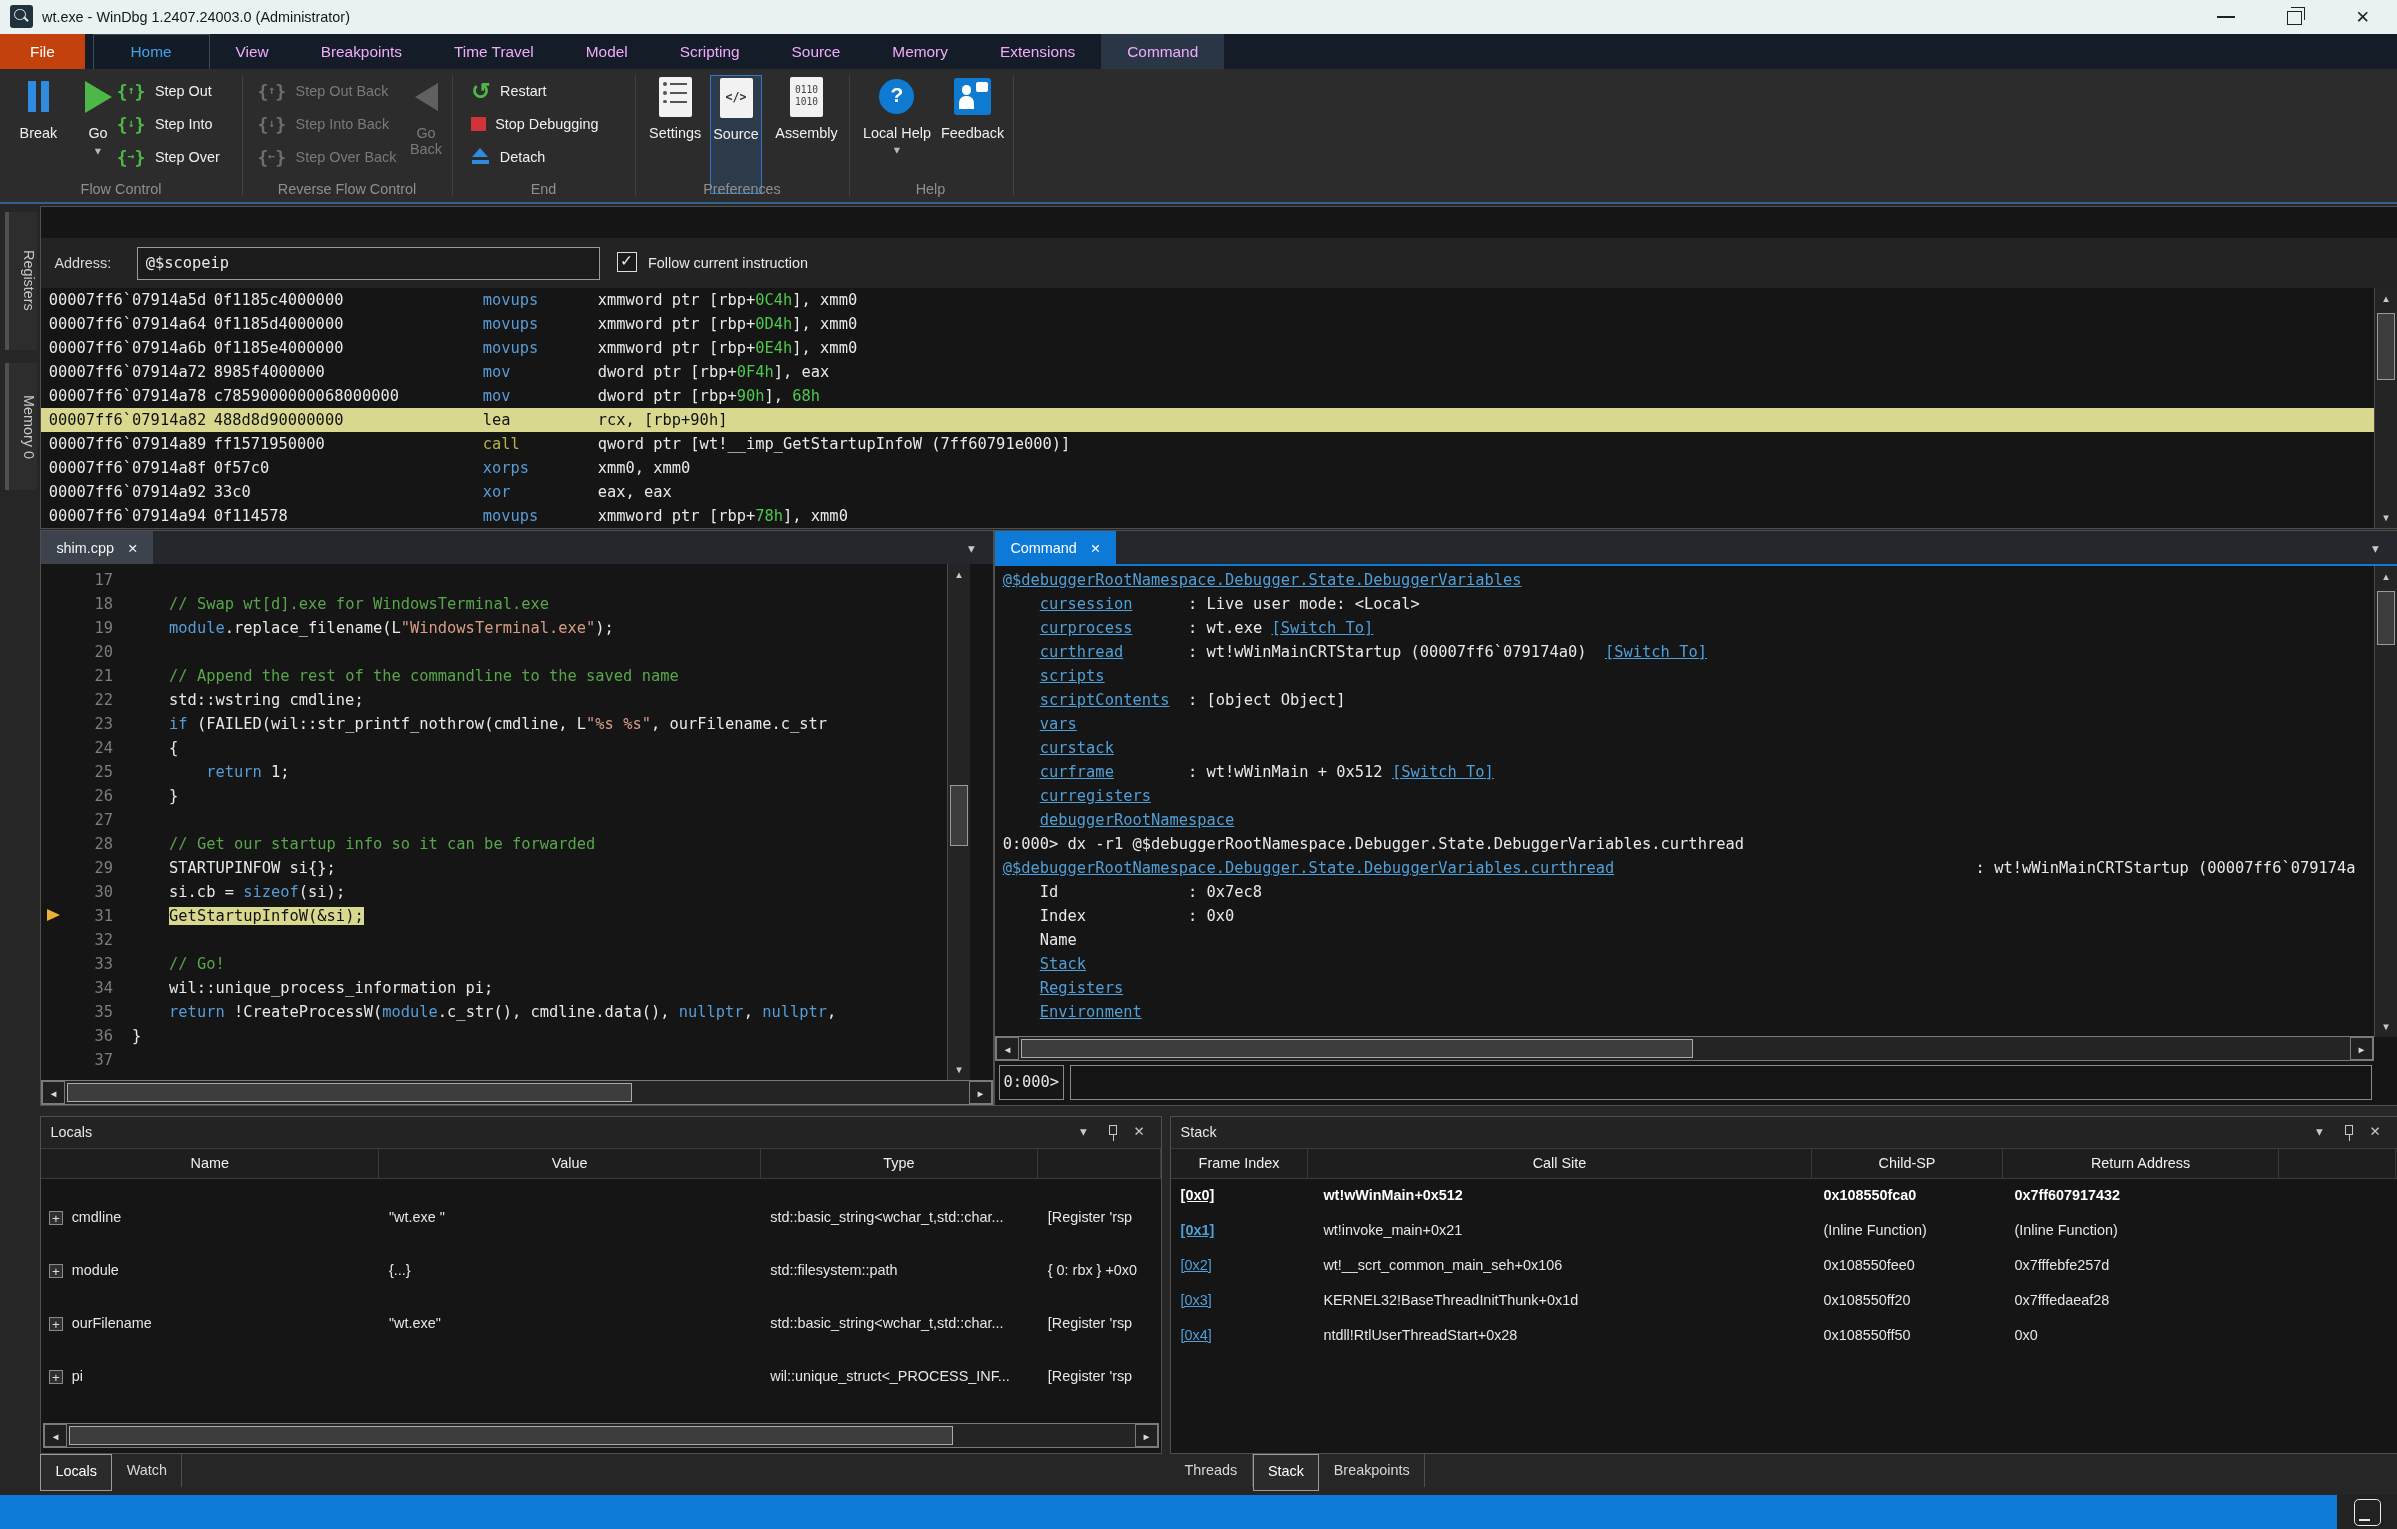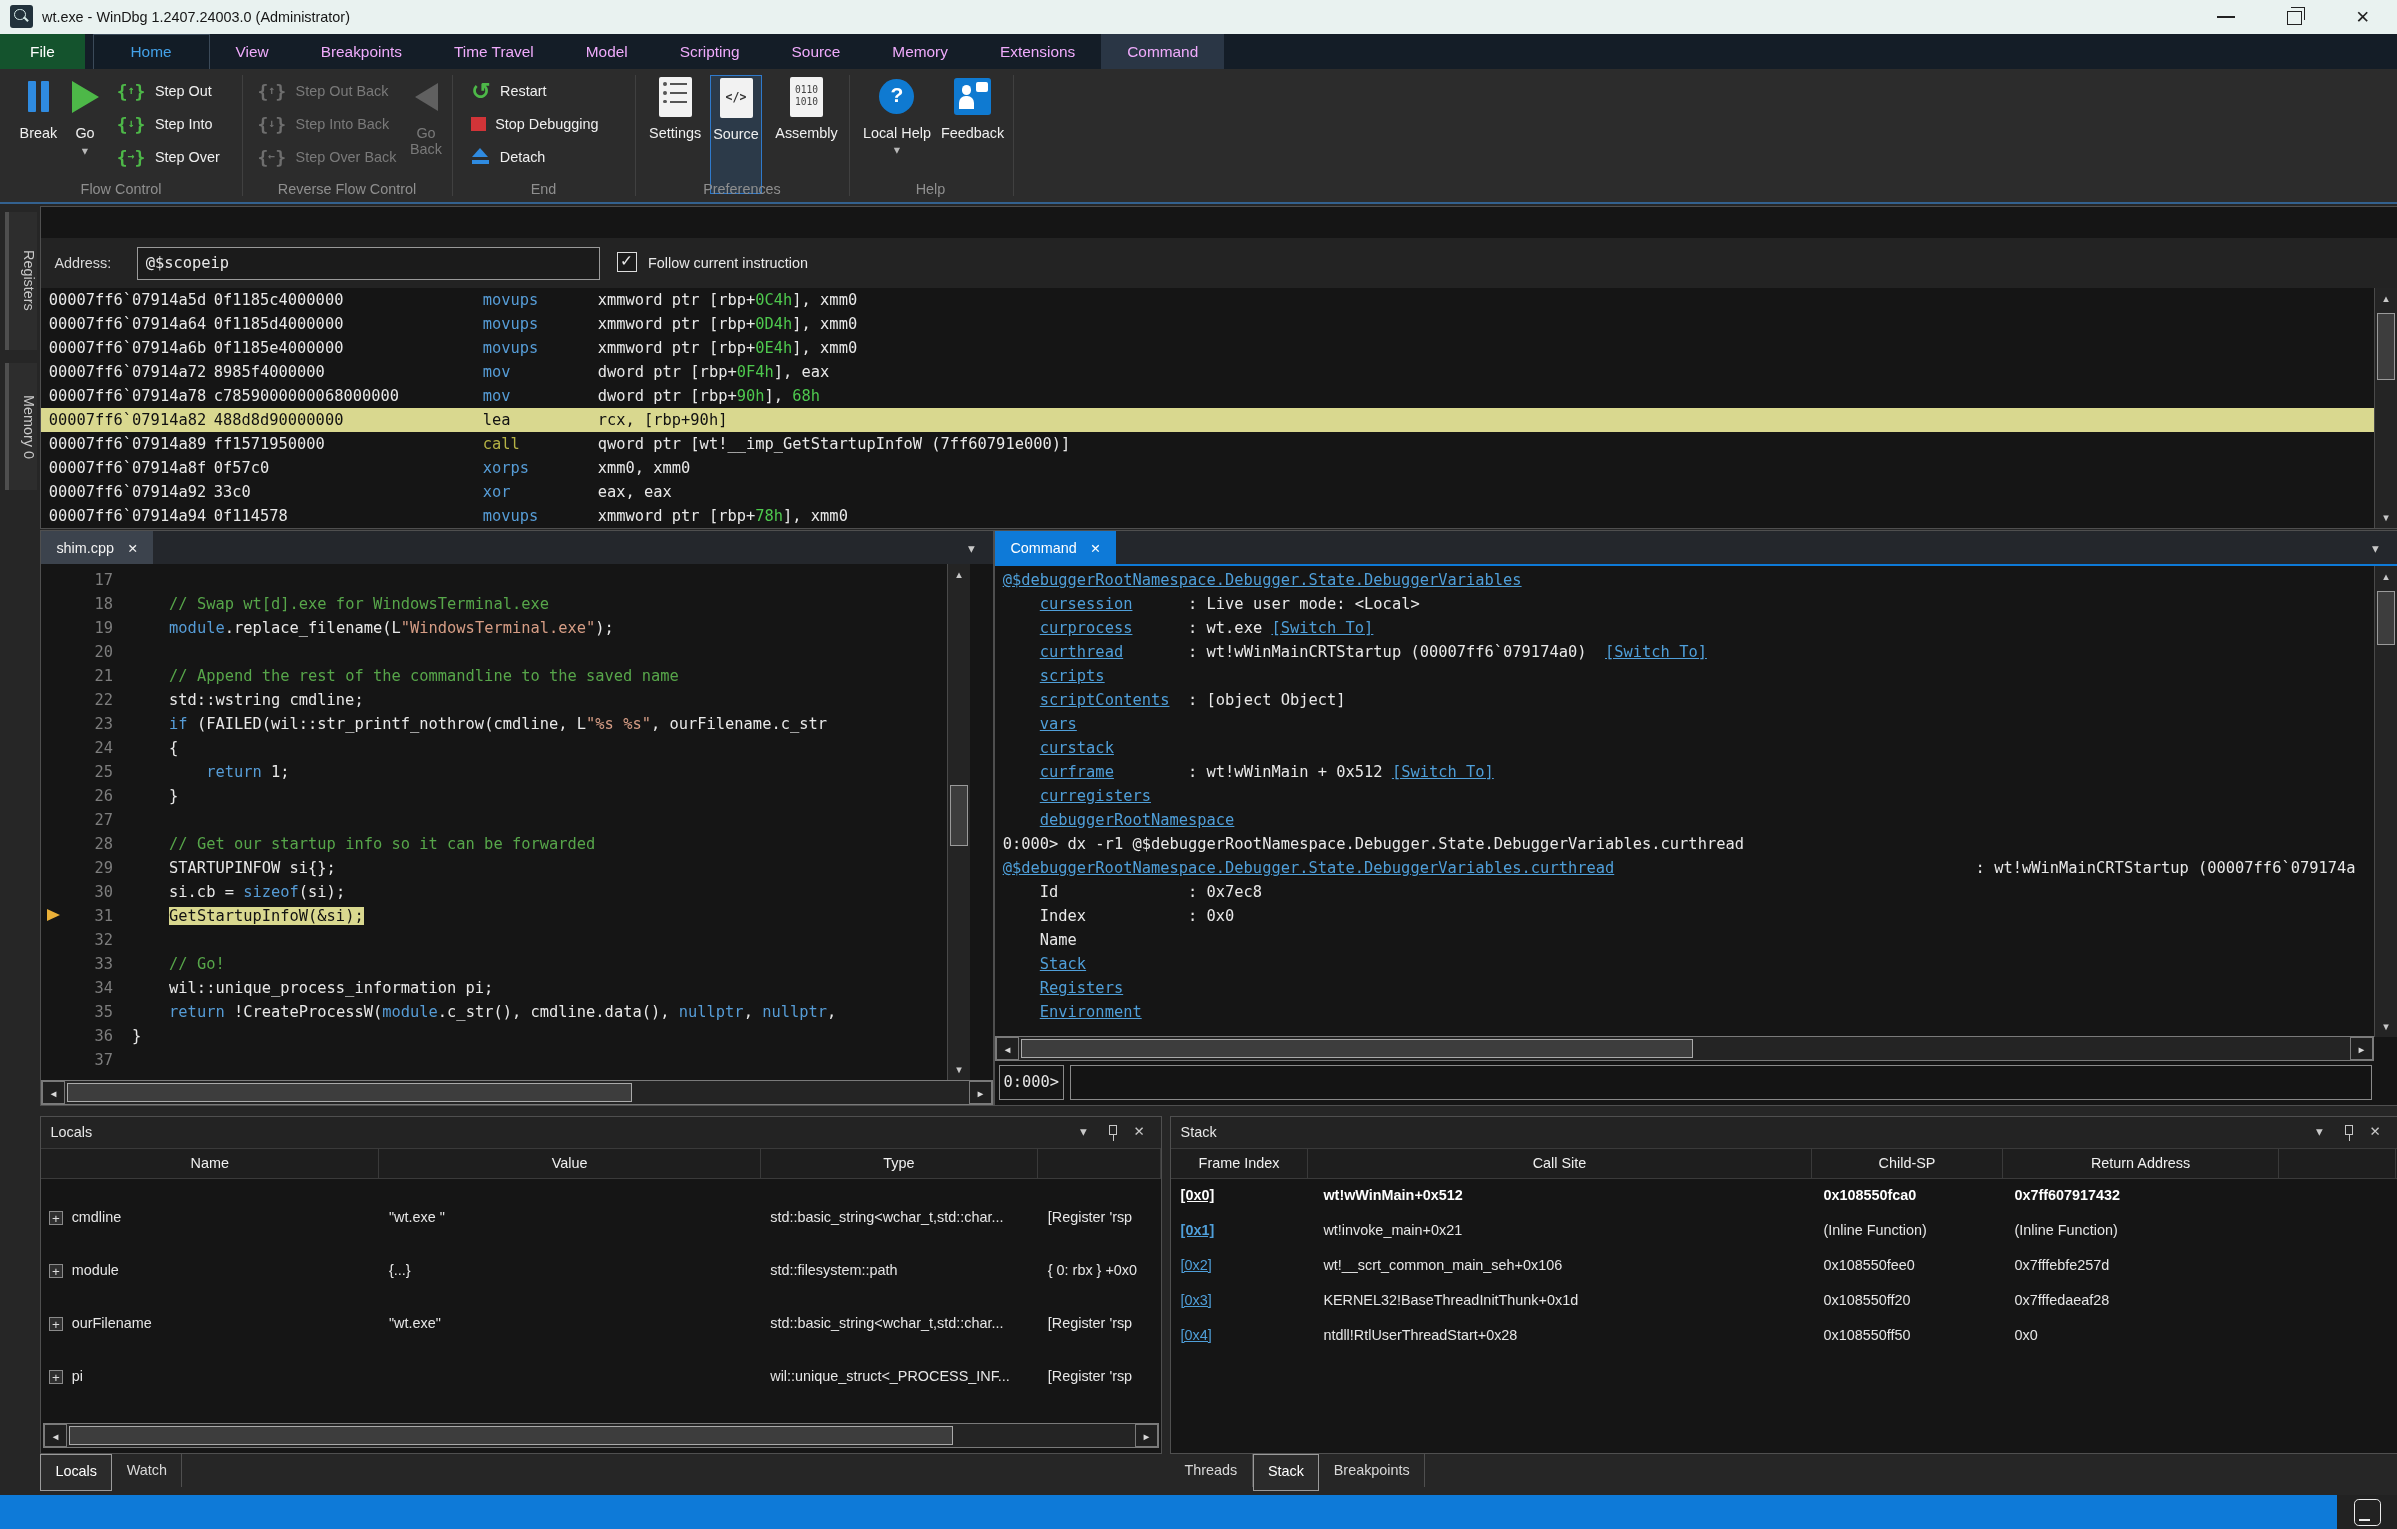--- a/index.html
+++ b/index.html
@@ -16,21 +16,21 @@
   .winbtn { position:absolute; top:0; width:44px; height:34px; }
   .winbtn.min { left:2204px; } .winbtn.res { left:2273px; } .winbtn.cls { left:2342px; }
   .winbtn.min::before { content:""; position:absolute; left:13.4px; top:16.3px; width:17.3px; height:1.9px; background:#222; }
   .winbtn.res::before { content:""; position:absolute; left:14.4px; top:10.6px; width:12.5px; height:12.5px; border:1.9px solid #222; }
   .winbtn.res::after { content:""; position:absolute; left:18px; top:6.7px; width:12.5px; height:12.5px; border-top:1.9px solid #222; border-right:1.9px solid #222; }
   .winbtn.cls::before { content:"✕"; position:absolute; left:13.4px; top:6.7px; font-size:17.3px; color:#222; }
 
   
   .menubar { position:absolute; left:0; top:34px; width:2398px; height:36px; background:#141d27; display:flex; align-items:stretch; }
   .menu-item { display:flex; align-items:center; padding:0 26px; font-size:15.4px; color:#f0abfc; }
-  .menu-item.file { background:#14532d; color:#fff; padding:16px 30px; }
+  .menu-item.file { background:#c2410c; color:#fff; padding:16px 30px; }
   .menu-item.home { color:#43a1e8; border:1px solid #3b4a59; background:#121c26; margin-left:7.7px; padding:0 37px; }
   .menu-item.boxed { background:#2a3645; }
 
   
   .ribbon { position:absolute; left:0; top:69px; width:2398px; height:133px; background:#2c2c2c; }
   .accentline { position:absolute; left:0; top:202px; width:2398px; height:1.9px; background:#33618f; }
   .rgroup { position:absolute; top:0; height:133px; }
   .rdiv { position:absolute; top:5.8px; width:1px; height:121px; background:#404040; }
   .rgroup-label { position:absolute; bottom:4.8px; left:0; right:0; text-align:center; font-size:14.4px; color:#8f8f8f; }
   .big-btn { position:absolute; top:5.8px; text-align:center; }
@@ -192,21 +192,21 @@
 
   <div class="ribbon">
     <div class="rgroup" style="left:0;width:242px">
       <div class="big-btn" style="left:13.4px;width:50px">
         <div class="ric">
             <span class="pausebar"></span>
             <span class="pausebar"></span>
           </div>
         <div class="rlbl">Break</div>
       </div>
-      <div class="big-btn" style="left:64px;width:42px">
+      <div class="big-btn" style="left:77px;width:42px">
         <div class="ric">
             <span class="gotri"></span>
           </div>
         <div class="rlbl">Go</div>
         <span class="caret"></span>
       </div>
       <div style="position:absolute;left:111px;top:5.8px;width:129px">
         <div class="sbtn">
             <span class="braces">{<span class="stepArr">↑</span>}</span>
             <span>Step Out</span>

